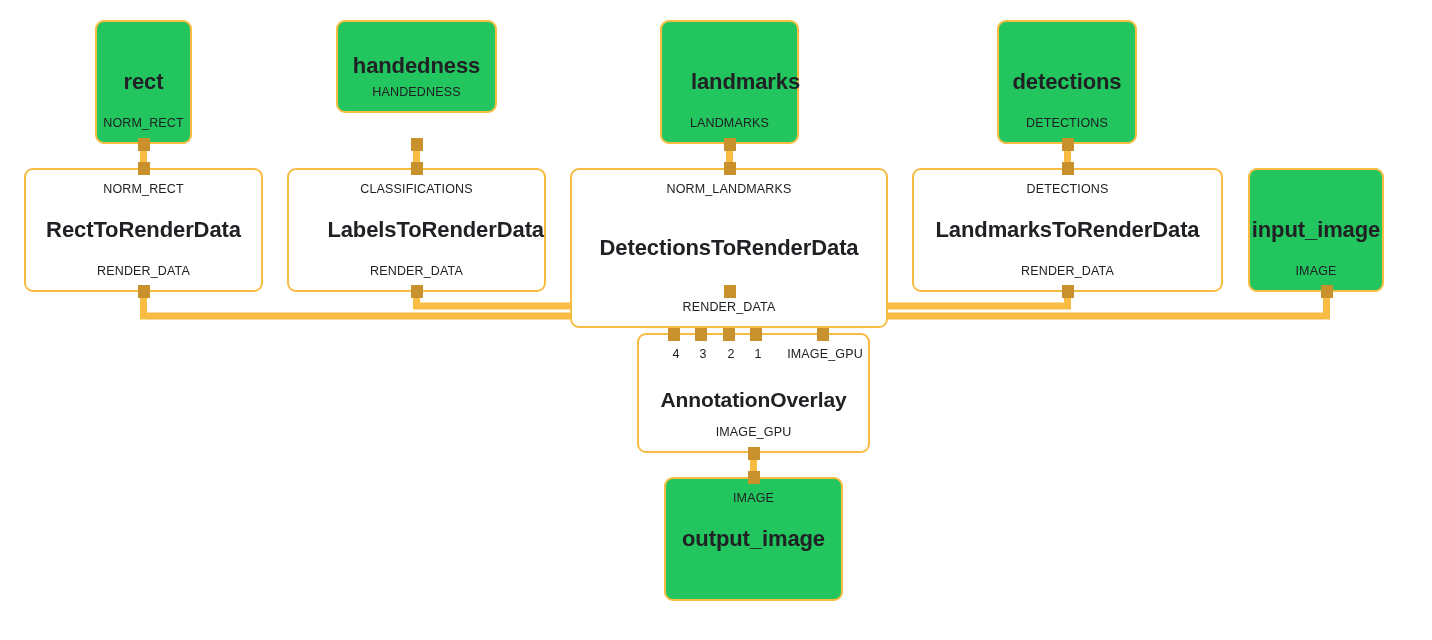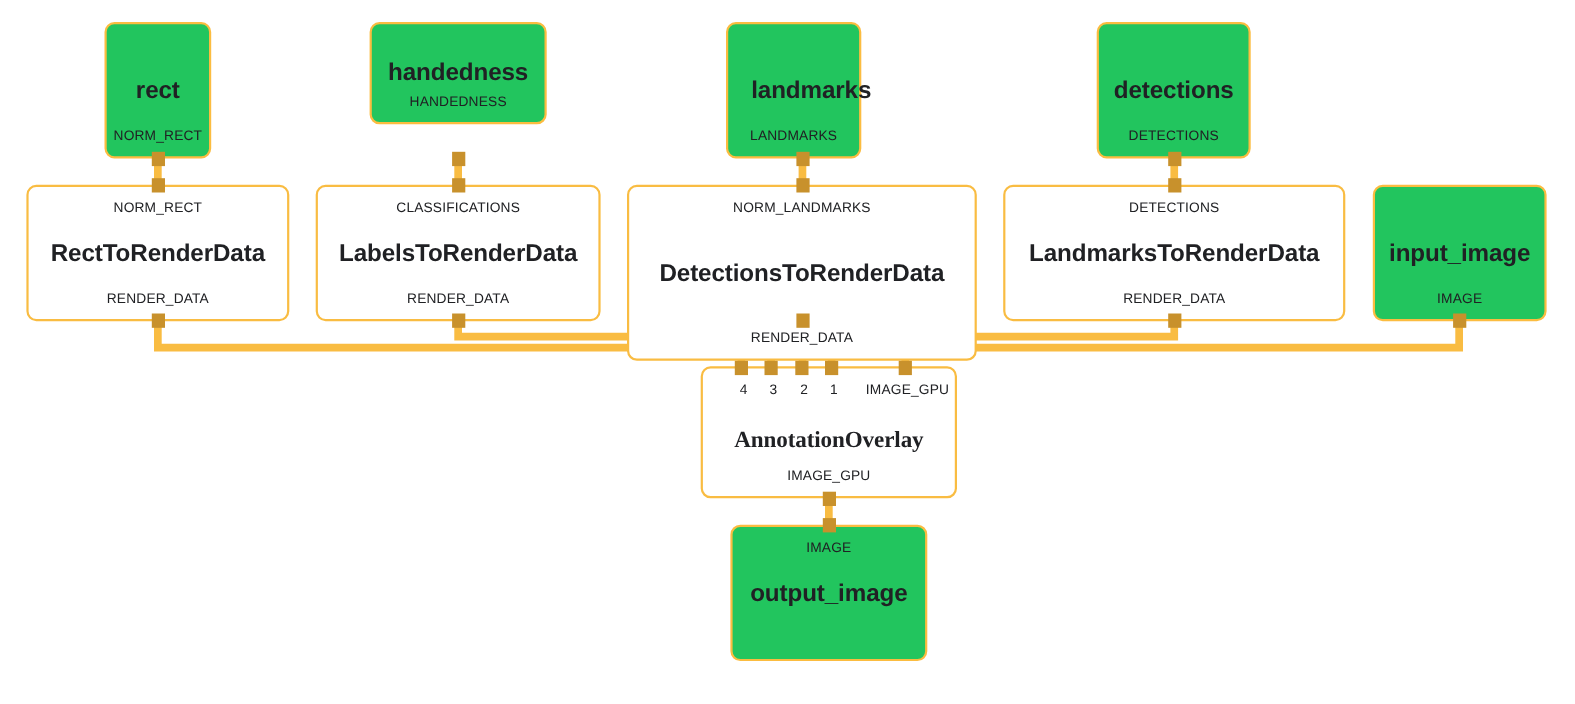--- a/index.html
+++ b/index.html
@@ -158,68 +158,68 @@
   <div class="node filled" style="left:95px; top:20px; width:97px; height:124px;">
     <div class="node-title">rect</div>
     <div class="port-label bottom">NORM_RECT</div>
   </div>
 
   <div class="node filled" style="left:336px; top:20px; width:161px; height:93px;">
     <div class="node-title">handedness</div>
     <div class="port-label bottom">HANDEDNESS</div>
   </div>
 
-  <div class="node filled" style="left:660px; top:20px; width:123px; height:124px;padding-left:32px;">
+  <div class="node filled" style="left:660px; top:20px; width:139px; height:124px;padding-left:32px;">
     <div class="node-title">landmarks</div>
     <div class="port-label bottom">LANDMARKS</div>
   </div>
 
   <div class="node filled" style="left:997px; top:20px; width:140px; height:124px;">
     <div class="node-title">detections</div>
     <div class="port-label bottom">DETECTIONS</div>
   </div>
 
   <div class="node outlined" style="left:24px; top:168px; width:239px; height:124px;">
     <div class="port-label top">NORM_RECT</div>
     <div class="node-title">RectToRenderData</div>
     <div class="port-label bottom">RENDER_DATA</div>
   </div>
 
-  <div class="node outlined" style="left:287px; top:168px; width:259px; height:124px;">
+  <div class="node outlined" style="left:287px; top:168px; width:259px; height:124px;align-items:flex-end;">
     <div class="port-label top">CLASSIFICATIONS</div>
     <div class="node-title">LabelsToRenderData</div>
     <div class="port-label bottom">RENDER_DATA</div>
   </div>
 
   <div class="node outlined" style="left:570px; top:168px; width:318px; height:160px;">
     <div class="port-label top">NORM_LANDMARKS</div>
     <div class="node-title">DetectionsToRenderData</div>
     <div class="port-label bottom">RENDER_DATA</div>
   </div>
 
   <div class="node outlined" style="left:912px; top:168px; width:311px; height:124px;">
     <div class="port-label top">DETECTIONS</div>
     <div class="node-title">LandmarksToRenderData</div>
     <div class="port-label bottom">RENDER_DATA</div>
   </div>
 
-  <div class="node filled" style="left:1248px; top:168px; width:158px; height:124px;">
+  <div class="node filled" style="left:1248px; top:168px; width:136px; height:124px;">
     <div class="node-title">input_image</div>
     <div class="port-label bottom">IMAGE</div>
   </div>
 
   <div class="node outlined" style="left:637px; top:333px; width:233px; height:120px;">
     <div class="port-row">
       <span class="pl" style="left:37px;">4</span>
       <span class="pl" style="left:64px;">3</span>
       <span class="pl" style="left:92px;">2</span>
       <span class="pl" style="left:119px;">1</span>
       <span class="pl" style="left:186px;">IMAGE_GPU</span>
     </div>
-    <div class="node-title small" style="margin-top:14px;font-family:Liberation Serif, serif;">AnnotationOverlay</div>
+    <div class="node-title small" style="margin-top:14px;">AnnotationOverlay</div>
     <div class="port-label bottom">IMAGE_GPU</div>
   </div>
 
   <div class="node filled" style="left:664px; top:477px; width:179px; height:124px;">
     <div class="port-label top">IMAGE</div>
     <div class="node-title">output_image</div>
   </div>
 
 </div>
 

